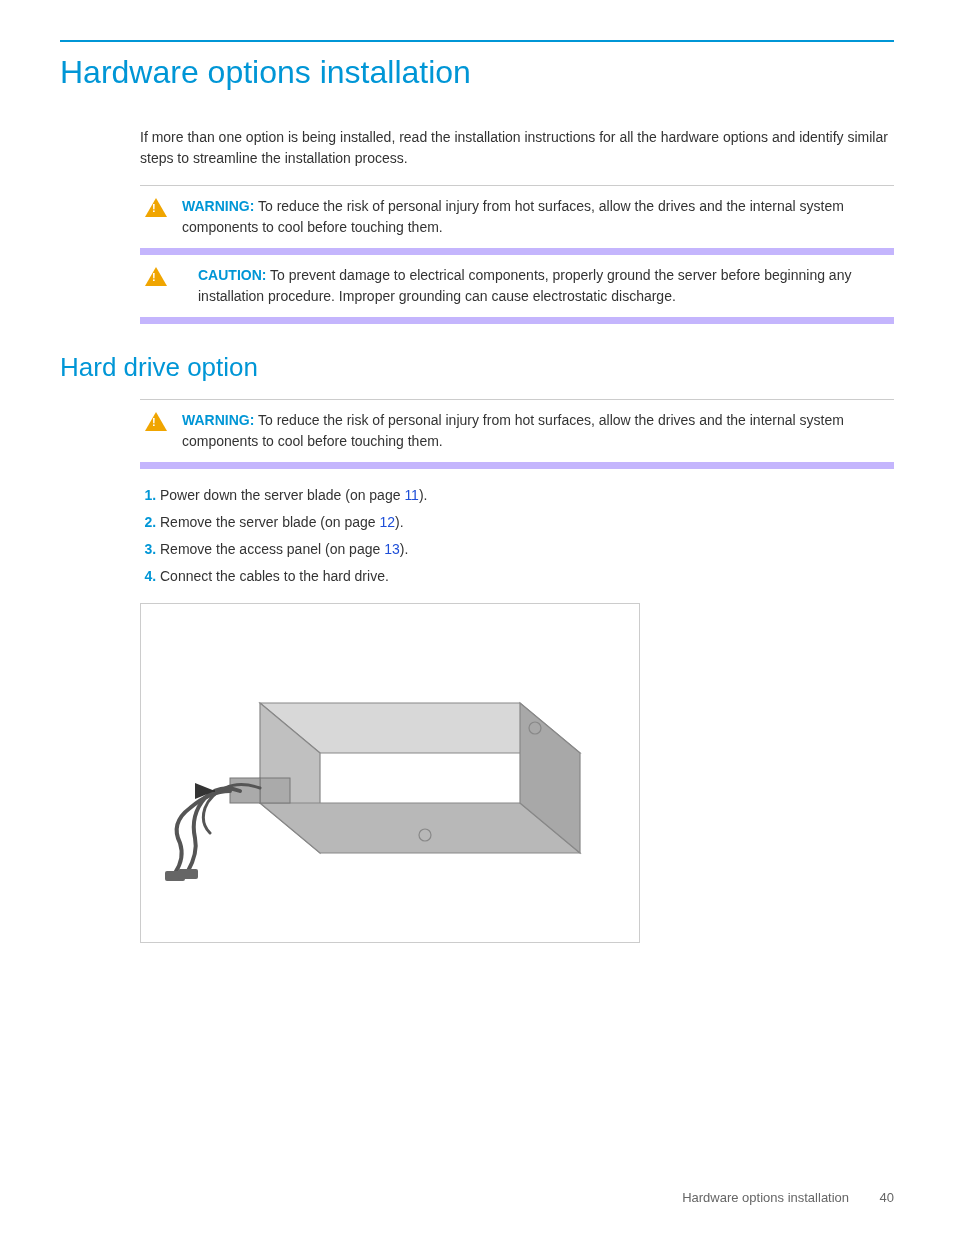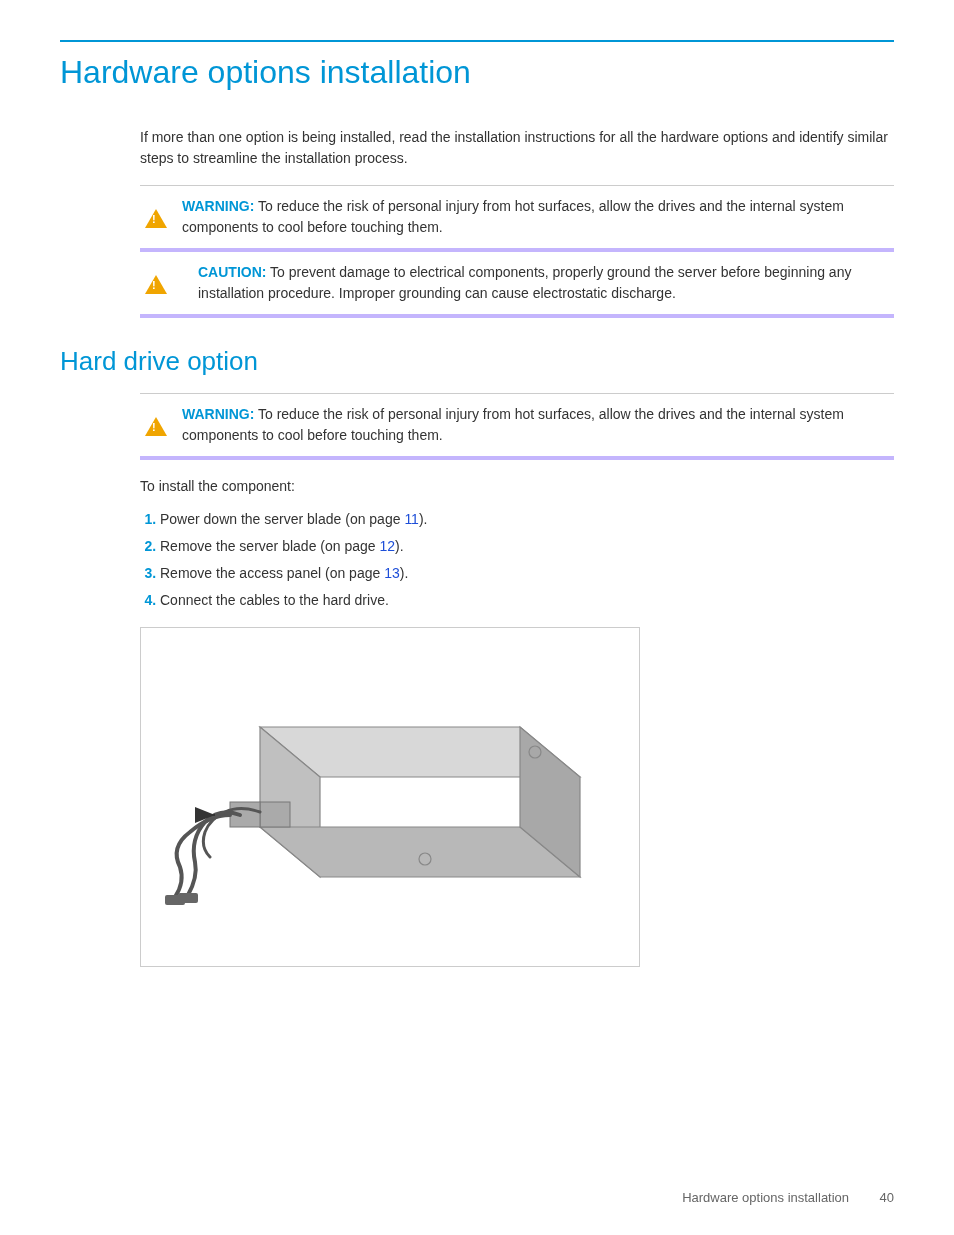--- a/index.html
+++ b/index.html
@@ -31,23 +31,23 @@
 
     .intro-text {
       margin-left: 80px;
       margin-bottom: 16px;
       line-height: 1.5;
       color: #333;
     }
 
     .notice-box {
       border-top: 1px solid #ccc;
-      border-bottom: 4px solid #c4b5fd;
-      display: flex;
-      align-items: center;
+      border-bottom: 7px solid #c4b5fd;
+      display: flex;
+      align-items: flex-start;
       padding: 10px 0;
       margin-left: 80px;
       margin-bottom: 0;
     }
     .notice-box + .notice-box {
       border-top: none;
     }
 
     .notice-icon {
       width: 32px;
@@ -205,21 +205,20 @@
 
   <div class="notice-box" style="margin-bottom:16px;">
     <div class="notice-icon">
       <span class="triangle-warning"></span>
     </div>
     <div class="notice-content">
       <span class="notice-label-warning">WARNING:</span><span> To reduce the risk of personal injury from hot surfaces, allow the drives and the internal system components to cool before touching them.</span>
     </div>
   </div>
 
-  <p class="install-intro">To install the component:</p>
 
   <ol class="ordered-list">
     <li>Power down the server blade (on page <a class="link-blue" href="#">11</a>).</li>
     <li>Remove the server blade (on page <a class="link-blue" href="#">12</a>).</li>
     <li>Remove the access panel (on page <a class="link-blue" href="#">13</a>).</li>
     <li>Connect the cables to the hard drive.</li>
   </ol>
 
   <div class="image-box">
     <svg class="hdd-svg" viewBox="0 0 460 300" xmlns="http://www.w3.org/2000/svg">

